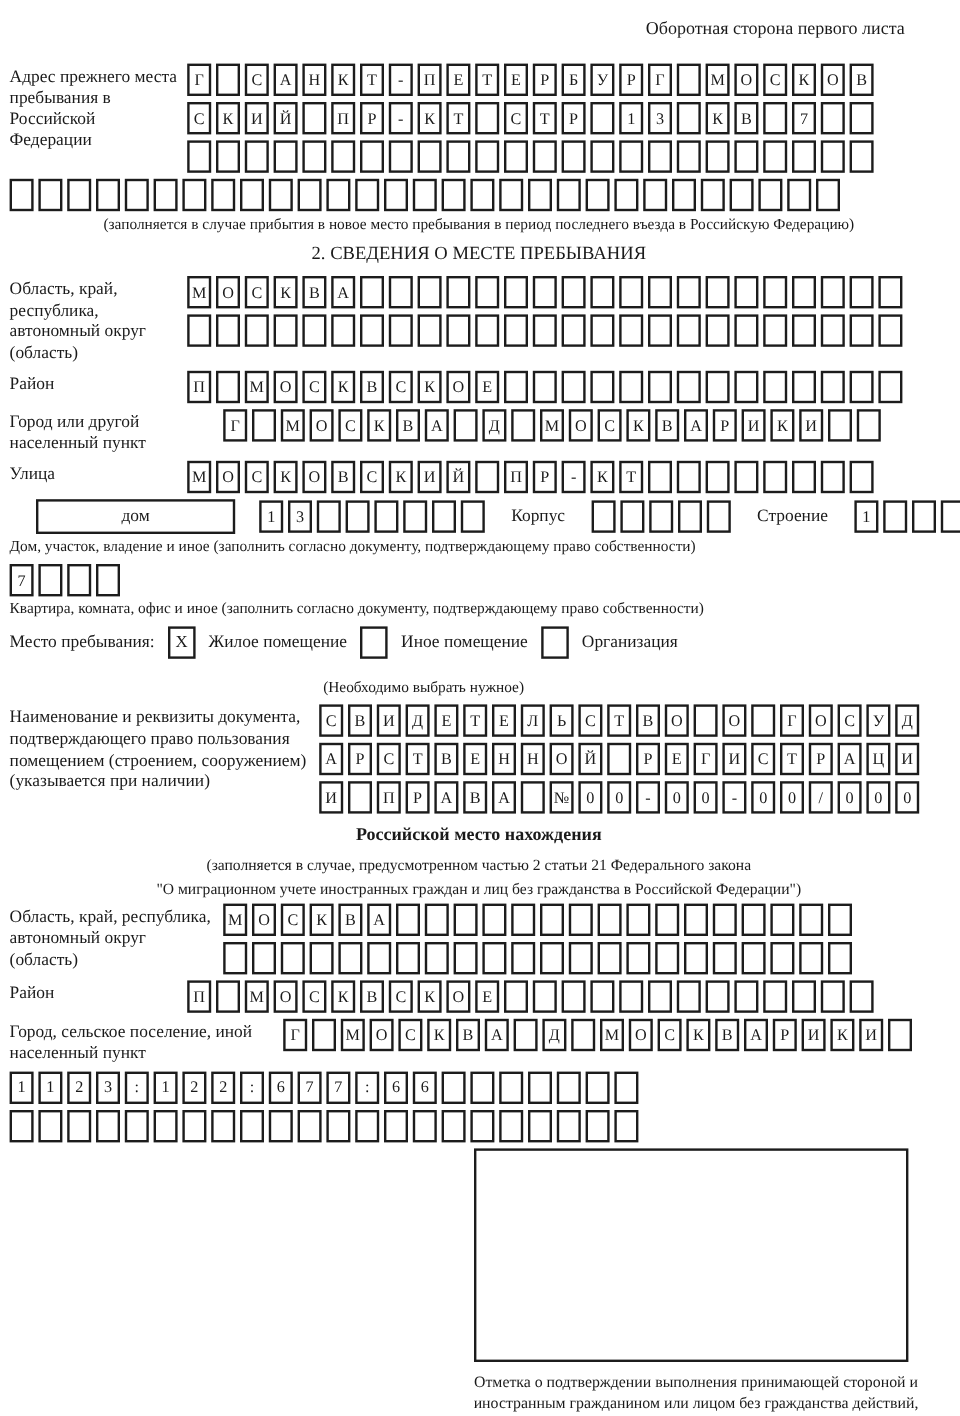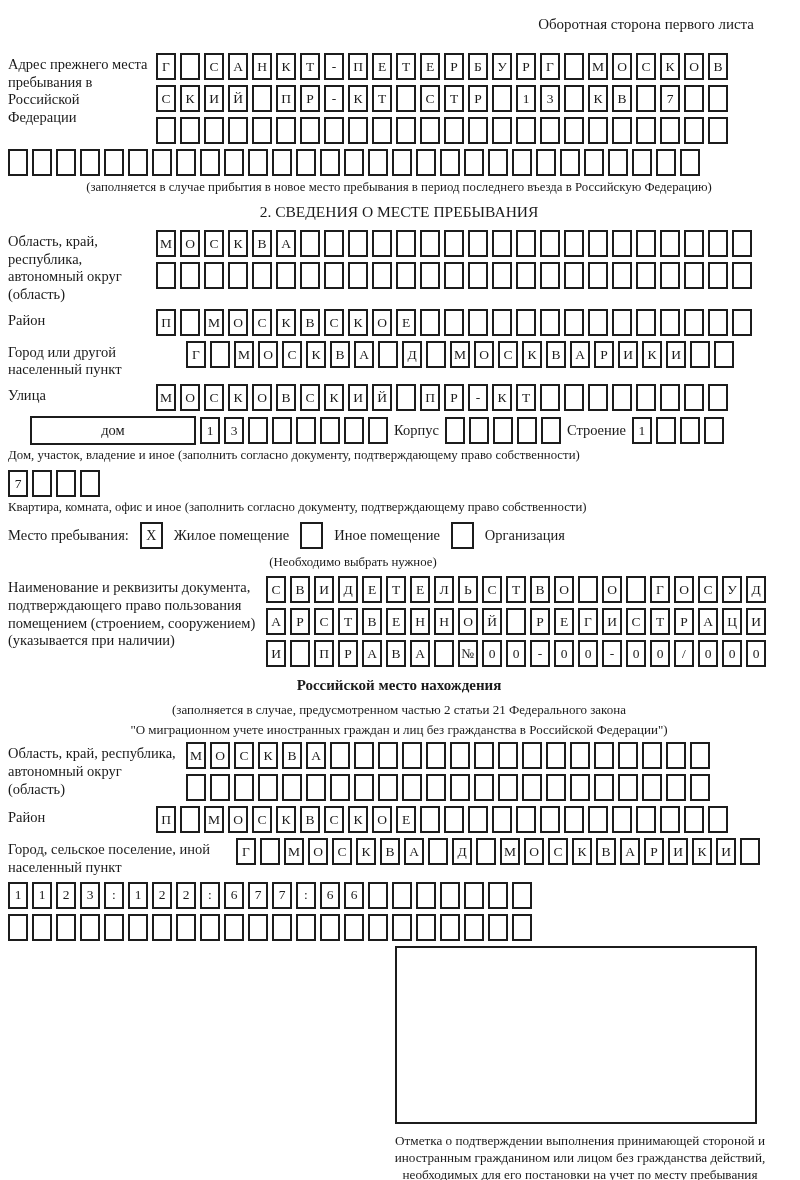--- a/index.html
+++ b/index.html
@@ -18,34 +18,34 @@
     width:16px;height:23px;border:2px solid #1c1c1c;flex:0 0 auto;
     display:flex;align-items:center;justify-content:center;
     font-size:13.5px;line-height:1;background:#fff;
   }
   .fullrow{margin-bottom:4px;}
   .note{font-size:12.8px;margin:0 0 7px;}
   .center{text-align:center;}
   .sec-title{font-size:15.5px;font-weight:normal;text-align:center;margin:8px 0 9px;}
   .sub-title{font-size:15px;font-weight:bold;text-align:center;margin:10px 0 8px;}
   .fact-note{font-size:13px;text-align:center;margin:0 0 4px;}
-  .houserow{display:flex;align-items:center;gap:4px;margin:2px 0 3px;}
+  .houserow{display:flex;align-items:center;gap:20px;margin:2px 0 3px;}
   .wbox{
     height:25px;border:2px solid #1c1c1c;display:flex;align-items:center;
     justify-content:center;font-size:14.5px;flex:0 0 auto;background:#fff;
   }
   .dom{width:162px;margin-left:22px;}
   .kv{width:196px;margin-left:22px;}
   .inl-label{font-size:14.5px;padding:0 2px;flex:0 0 auto;}
   .stayrow{display:flex;align-items:center;gap:11px;font-size:14.5px;margin:4px 0 2px;}
   .checkbox{
     width:19px;height:23px;border:2px solid #1c1c1c;display:flex;flex:0 0 auto;
     align-items:center;justify-content:center;font-size:14px;background:#fff;
   }
-  .stay-note{width:220px;margin-left:235px;text-align:center;font-size:12.8px;margin-top:6px;margin-bottom:6px;}
+  .stay-note{width:220px;margin-left:235px;text-align:center;font-size:12.8px;margin-top:17px;margin-bottom:6px;}
   .markbox{width:358px;height:174px;border:2px solid #1c1c1c;margin:4px 0 8px 387px;background:#fff;}
   .mark-caption{width:384px;margin-left:380px;text-align:center;font-size:13.2px;line-height:1.32;}
 </style>
 </head>
 <body>
 
 <div class="sheet">
 
   <div class="top-note">Оборотная сторона первого листа</div>
 

